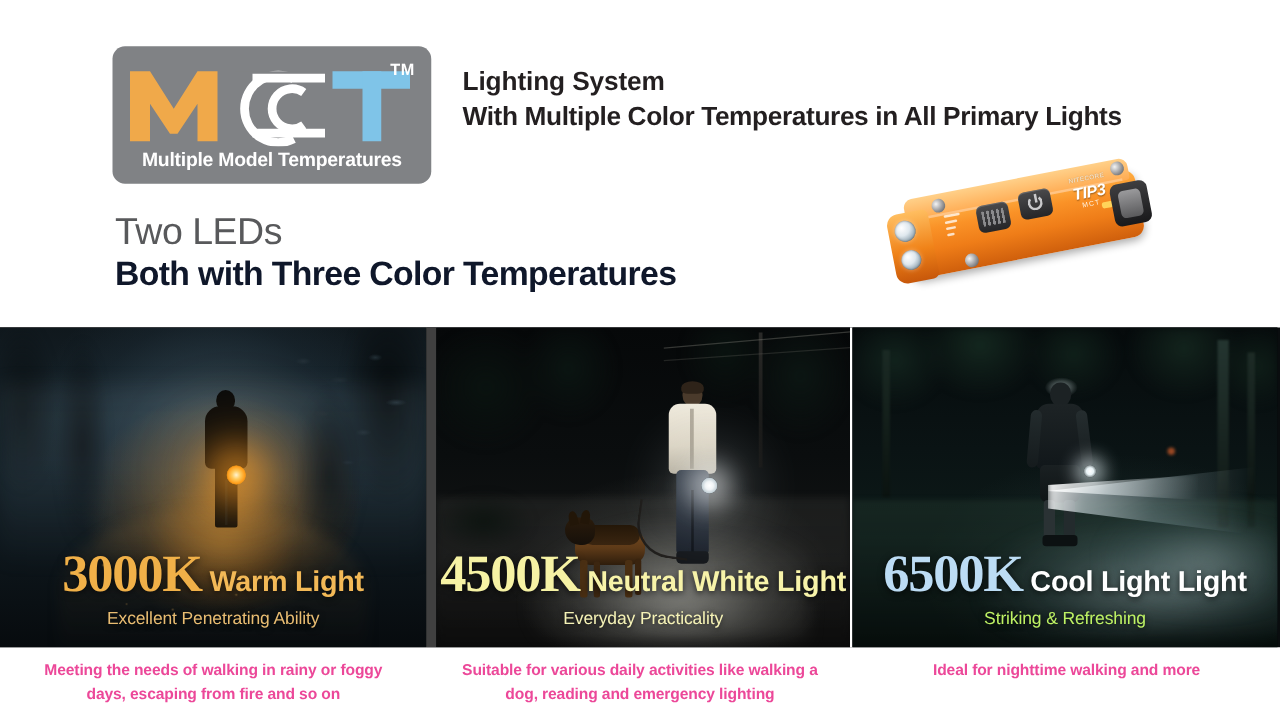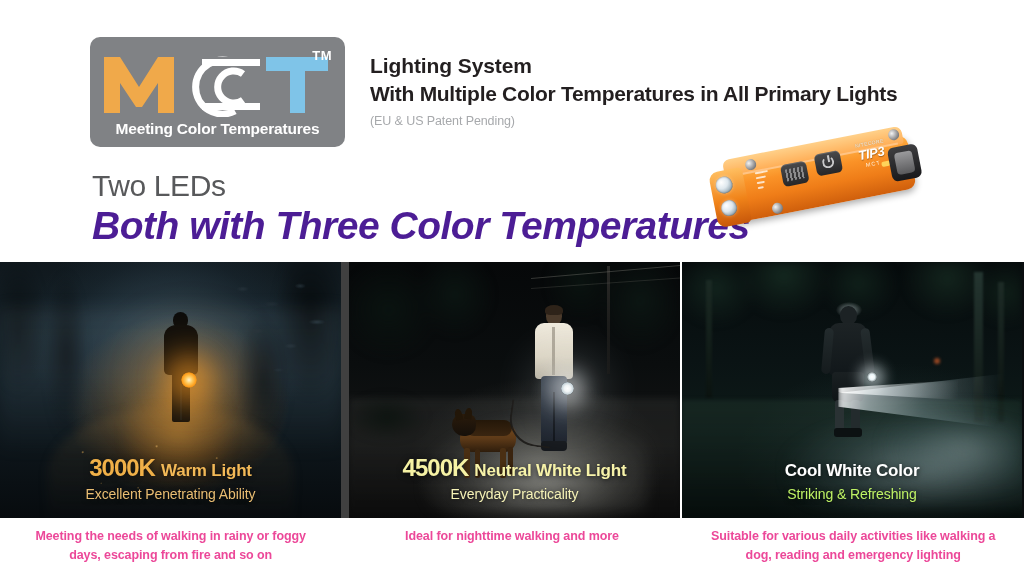--- a/index.html
+++ b/index.html
@@ -34,21 +34,21 @@
 
   
   .hdr { position:absolute; left:370px; top:52px; width:600px; }
   .hdr-l1 { font-size:21px; font-weight:bold; color:#231f20; line-height:1.35; letter-spacing:-0.1px;}
   .hdr-l2 { font-size:21px; font-weight:bold; color:#231f20; line-height:1.35; letter-spacing:-0.3px;}
   .hdr-note { font-size:12.5px; color:#a7a9ac; line-height:1.45; margin-top:3px; letter-spacing:-0.1px;}
 
   
   .lead { position:absolute; left:92px; top:168px; }
   .lead-1 { font-size:30px; color:#58595b; letter-spacing:-0.4px; line-height:1.18; }
-  .lead-2 { font-size:39px; font-weight:bold; color:#4c1d95; letter-spacing:-0.5px; line-height:1.2;font-style:italic; }
+  .lead-2 { font-size:27px; font-weight:bold; color:#0f172a; letter-spacing:-0.5px; line-height:1.2; }
 
   
   .product { position:absolute; left:706px; top:122px; width:230px; height:122px; }
   .torch { position:absolute; left:0; top:0; width:230px; height:122px;
            transform:rotate(-11deg); transform-origin:50% 50%; }
   .body-main {
     position:absolute; left:18px; top:30px; width:190px; height:54px;
     border-radius:9px;
     background:linear-gradient(180deg,#ffb347 0%,#fa9227 30%,#ef7d18 62%,#cf5f0c 100%);
     box-shadow:0 3px 7px rgba(0,0,0,.33);
@@ -315,22 +315,22 @@
   }
   .s3-light-right { position:absolute; right:0; bottom:28px; width:140px; height:86px;
     background:radial-gradient(ellipse at 60% 50%, rgba(215,238,242,.26) 0%, rgba(120,160,166,.08) 50%, rgba(0,0,0,0) 78%);
     filter:blur(8px); }
   .s3-emberdot { position:absolute; left:74%; top:96px; width:6px; height:6px; border-radius:50%;
     background:rgba(200,90,40,.75); filter:blur(1.4px); }
 
   
   .cap { position:absolute; left:0; bottom:16px; width:100%; text-align:center; z-index:4; }
   .cap-line1 { display:flex; align-items:baseline; justify-content:center; gap:6px; }
-  .cap-k { font-size:24px; font-weight:bold; letter-spacing:-1px; line-height:1; }
-  .cap-name { font-size:17px; font-weight:bold; letter-spacing:-0.2px; }
+  .cap-k { font-size:42px; font-weight:bold; letter-spacing:-1px; line-height:1;font-family:Liberation Serif, serif; }
+  .cap-name { font-size:23px; font-weight:bold; letter-spacing:-0.2px; }
   .cap-sub { margin-top:5px; font-size:14px; letter-spacing:-0.1px; }
   .p1 .cap-k { color:#f0b048; text-shadow:0 1px 6px rgba(0,0,0,.6); }
   .p1 .cap-name { color:#f3b957; text-shadow:0 1px 5px rgba(0,0,0,.6); }
   .p1 .cap-sub { color:#e9bd72; text-shadow:0 1px 5px rgba(0,0,0,.6); }
   .p2 .cap-k { color:#f6f2a4; text-shadow:0 1px 6px rgba(0,0,0,.7); }
   .p2 .cap-name { color:#f7f3a9; text-shadow:0 1px 5px rgba(0,0,0,.7); }
   .p2 .cap-sub { color:#f5f2b6; text-shadow:0 1px 5px rgba(0,0,0,.7); }
   .p3 .cap-k { color:#bcdcf4; text-shadow:0 1px 6px rgba(0,0,0,.7); }
   .p3 .cap-name { color:#ffffff; text-shadow:0 1px 5px rgba(0,0,0,.7); }
   .p3 .cap-sub { color:#bef264; text-shadow:0 1px 5px rgba(0,0,0,.7); }
@@ -355,27 +355,26 @@
         <path d="M14 70 L14 14 L30 14 L49 44 L68 14 L84 14 L84 70 L68 70 L68 40 L52 64 L46 64 L30 40 L30 70 Z" fill="#F0A94A"></path>
         <path d="M145 20 A27 27 0 1 0 145 68" fill="none" stroke="#FFFFFF" stroke-width="7"></path>
         <path d="M153 31 A16 16 0 1 0 153 57" fill="none" stroke="#FFFFFF" stroke-width="7"></path>
         <path d="M98 14 L168 14 L168 21 L98 21 Z" fill="#808285"></path>
         <rect x="112" y="16" width="58" height="7" fill="#FFFFFF"></rect>
         <rect x="112" y="60" width="58" height="7" fill="#FFFFFF"></rect>
         <rect x="176" y="14" width="62" height="14" fill="#7FC4E8"></rect>
         <rect x="200" y="14" width="15" height="56" fill="#7FC4E8"></rect>
       </svg>
       <span class="logo-tm">TM</span>
-      <div class="logo-tag">Meeting Color Temperatures</div>
+      <div class="logo-tag">Multiple Model Temperatures</div>
     </div>
 
     <div class="hdr">
       <div class="hdr-l1">Lighting System</div>
       <div class="hdr-l2">With Multiple Color Temperatures in All Primary Lights</div>
-      <div class="hdr-note">(EU &amp; US Patent Pending)</div>
     </div>
 
     <div class="lead">
       <div class="lead-1">Two LEDs</div>
       <div class="lead-2">Both with Three Color Temperatures</div>
     </div>
 
     <div class="product">
       <div class="torch">
         <div class="body-main"></div>
@@ -497,32 +496,33 @@
           <div class="s3-shorts"></div>
           <div class="s3-legs"></div>
           <div class="s3-shoes"></div>
           <div class="s3-beamsrc"></div>
         </div>
         <div class="s3-beam"></div>
         <div class="s3-beamcore"></div>
       </div>
       <div class="cap">
         <div class="cap-line1">
-          <span class="cap-name">Cool White Color</span>
+          <span class="cap-k">6500K</span>
+          <span class="cap-name">Cool Light Light</span>
         </div>
         <div class="cap-sub">Striking &amp; Refreshing</div>
       </div>
     </div>
   </div>
 
   <div class="footer">
     <div class="foot-cell">
       <p>Meeting the needs of walking in rainy or foggy days, escaping from fire and so on</p>
     </div>
     <div class="foot-cell">
+      <p>Suitable for various daily activities like walking a dog, reading and emergency lighting</p>
+    </div>
+    <div class="foot-cell">
       <p>Ideal for nighttime walking and more</p>
     </div>
-    <div class="foot-cell">
-      <p>Suitable for various daily activities like walking a dog, reading and emergency lighting</p>
-    </div>
   </div>
 
 </div>
 
 </body></html>

